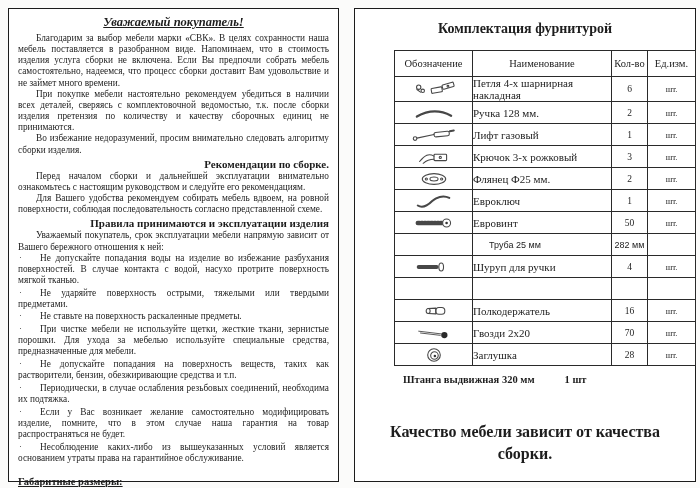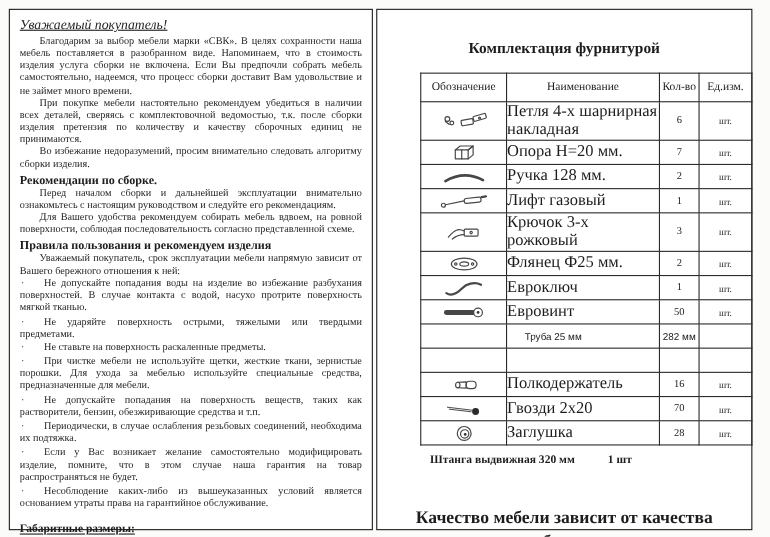--- a/index.html
+++ b/index.html
@@ -7,33 +7,33 @@
     width:700px;height:488px;background:#fbfbfa;overflow:hidden;
     font-family:"Liberation Serif", serif;color:#1d1d1d;
     -webkit-font-smoothing:antialiased;
   }
   .canvas{position:relative;width:700px;height:488px;}
   .page{
     position:absolute;top:8px;background:#fff;border:1.6px solid #1c1c1c;
     box-sizing:border-box;
   }
   .page-left{left:8px;width:331px;height:474px;padding:4px 9px 4px 9px;}
-  .page-right{left:342px;width:342px;height:474px;padding:20px 6px;}
+  .page-right{left:354px;width:342px;height:474px;padding:4px 6px;}
 
   
   .lp-title{
-    text-align:left;font-weight:normal;font-style:italic;
+    text-align:center;font-weight:bold;font-style:italic;
     text-decoration:underline;font-size:12.5px;margin:2px 0 3px 0;
   }
   .para{
     margin:0;font-size:9.3px;line-height:1.2;text-align:justify;
     text-indent:18px;
   }
   .heading{
-    text-align:left;font-weight:bold;font-size:11px;margin:2px 0 1px 0;
+    text-align:right;font-weight:bold;font-size:11px;margin:2px 0 1px 0;
   }
   .rule{
     position:relative;margin:0 0 1.5px 0;font-size:9.3px;line-height:1.2;
     text-align:justify;text-indent:22px;
   }
   .rule .marker{
     position:absolute;left:1px;top:-1px;text-indent:0;font-size:9px;
   }
   .dims-heading{
     font-weight:bold;text-decoration:underline;
@@ -50,21 +50,21 @@
   }
   table.kit th, table.kit td{
     border:1px solid #2a2a2a;padding:0;font-weight:normal;
   }
   table.kit th{
     font-size:10.5px;height:25px;text-align:center;margin-top:37px;
   }
   col.c-icon{width:78px;} col.c-name{width:139px;}
   col.c-qty{width:36px;} col.c-unit{width:48px;}
   td.cell-icon{text-align:center;height:21px;}
-  td.cell-name{font-size:15px;padding-left:5px;}
+  td.cell-name{font-size:11px;padding-left:5px;}
   td.cell-qty{font-size:9.5px;text-align:center;}
   td.cell-unit{font-size:8.5px;text-align:center;}
   tr.sans td.cell-name, tr.sans td.cell-qty{
     font-family:"Liberation Sans", sans-serif;font-size:9px;
   }
   tr.sans td.cell-name{padding-left:16px;}
   .kit-icon{display:block;margin:0 auto;}
   .note-line{
     margin:8px 0 0 42px;font-weight:bold;font-size:10.5px;
   }
@@ -86,21 +86,21 @@
     <div id="introParas">
         <p class="para">Благодарим за выбор мебели марки «СВК». В целях сохранности наша мебель поставляется в разобранном виде. Напоминаем, что в стоимость изделия услуга сборки не включена. Если Вы предпочли собрать мебель самостоятельно, надеемся, что процесс сборки доставит Вам удовольствие и не займет много времени.</p>
         <p class="para">При покупке мебели настоятельно рекомендуем убедиться в наличии всех деталей, сверяясь с комплектовочной ведомостью, т.к. после сборки изделия претензия по количеству и качеству сборочных единиц не принимаются.</p>
         <p class="para">Во избежание недоразумений, просим внимательно следовать алгоритму сборки изделия.</p>
       </div>
     <div class="heading">Рекомендации по сборке.</div>
     <div id="sec1Paras">
         <p class="para">Перед началом сборки и дальнейшей эксплуатации внимательно ознакомьтесь с настоящим руководством и следуйте его рекомендациям.</p>
         <p class="para">Для Вашего удобства рекомендуем собирать мебель вдвоем, на ровной поверхности, соблюдая последовательность согласно представленной схеме.</p>
       </div>
-    <div class="heading">Правила пользования и рекомендуем изделия</div>
+    <div class="heading">Правила принимаются и эксплуатации изделия</div>
     <p class="para">Уважаемый покупатель, срок эксплуатации мебели напрямую зависит от Вашего бережного отношения к ней:</p>
     <div id="rulesList">
         <p class="rule"><span class="marker">·</span>Не допускайте попадания воды на изделие во избежание разбухания поверхностей. В случае контакта с водой, насухо протрите поверхность мягкой тканью.</p>
         <p class="rule"><span class="marker">·</span>Не ударяйте поверхность острыми, тяжелыми или твердыми предметами.</p>
         <p class="rule"><span class="marker">·</span>Не ставьте на поверхность раскаленные предметы.</p>
         <p class="rule"><span class="marker">·</span>При чистке мебели не используйте щетки, жесткие ткани, зернистые порошки. Для ухода за мебелью используйте специальные средства, предназначенные для мебели.</p>
         <p class="rule"><span class="marker">·</span>Не допускайте попадания на поверхность веществ, таких как растворители, бензин, обезжиривающие средства и т.п.</p>
         <p class="rule"><span class="marker">·</span>Периодически, в случае ослабления резьбовых соединений, необходима их подтяжка.</p>
         <p class="rule"><span class="marker">·</span>Если у Вас возникает желание самостоятельно модифицировать изделие, помните, что в этом случае наша гарантия на товар распространяться не будет.</p>
         <p class="rule"><span class="marker">·</span>Несоблюдение каких-либо из вышеуказанных условий  является основанием утраты права на  гарантийное обслуживание.</p>
@@ -138,33 +138,20 @@
     <circle cx="45.5" cy="7" r="1"></circle>
   </svg>
             </td>
             <td class="cell-name">Петля 4-х шарнирная накладная</td>
             <td class="cell-qty">6</td>
             <td class="cell-unit">шт.</td>
           </tr>
           <tr>
             <td class="cell-icon">
               <svg width="62" height="18" viewBox="0 0 60 20" class="icon-stroke kit-icon">
-    <rect x="21" y="7" width="13" height="9"></rect>
-    <path d="M21,7 L26,3 L39,3 L34,7"></path>
-    <path d="M34,7 L39,3 L39,12 L34,16"></path>
-    <line x1="27.5" y1="7" x2="27.5" y2="16"></line>
-  </svg>
-            </td>
-            <td class="cell-name">Опора Н=20 мм.</td>
-            <td class="cell-qty">7</td>
-            <td class="cell-unit">шт.</td>
-          </tr>
-          <tr>
-            <td class="cell-icon">
-              <svg width="62" height="18" viewBox="0 0 60 20" class="icon-stroke kit-icon">
     <path d="M11,14 Q30,3 49,13" stroke-width="2.6"></path>
   </svg>
             </td>
             <td class="cell-name">Ручка 128 мм.</td>
             <td class="cell-qty">2</td>
             <td class="cell-unit">шт.</td>
           </tr>
           <tr>
             <td class="cell-icon">
               <svg width="62" height="18" viewBox="0 0 60 20" class="icon-stroke kit-icon">
@@ -224,20 +211,31 @@
             </td>
             <td class="cell-name">Евровинт</td>
             <td class="cell-qty">50</td>
             <td class="cell-unit">шт.</td>
           </tr>
           <tr class="sans">
             <td class="cell-icon"></td>
             <td class="cell-name">Труба 25 мм</td>
             <td class="cell-qty">282 мм</td>
             <td class="cell-unit"></td>
+          </tr>
+          <tr>
+            <td class="cell-icon">
+              <svg width="62" height="18" viewBox="0 0 60 20" class="icon-stroke kit-icon">
+    <line x1="13" y1="10" x2="34" y2="10" stroke-width="4.4" stroke-dasharray="2 1.6"></line>
+    <ellipse cx="38" cy="10" rx="2.6" ry="4.4" fill="#ffffff"></ellipse>
+  </svg>
+            </td>
+            <td class="cell-name">Шуруп для ручки</td>
+            <td class="cell-qty">4</td>
+            <td class="cell-unit">шт.</td>
           </tr>
           <tr>
             <td class="cell-icon"></td>
             <td class="cell-name"></td>
             <td class="cell-qty"></td>
             <td class="cell-unit"></td>
           </tr>
           <tr>
             <td class="cell-icon">
               <svg width="62" height="18" viewBox="0 0 60 20" class="icon-stroke kit-icon">

